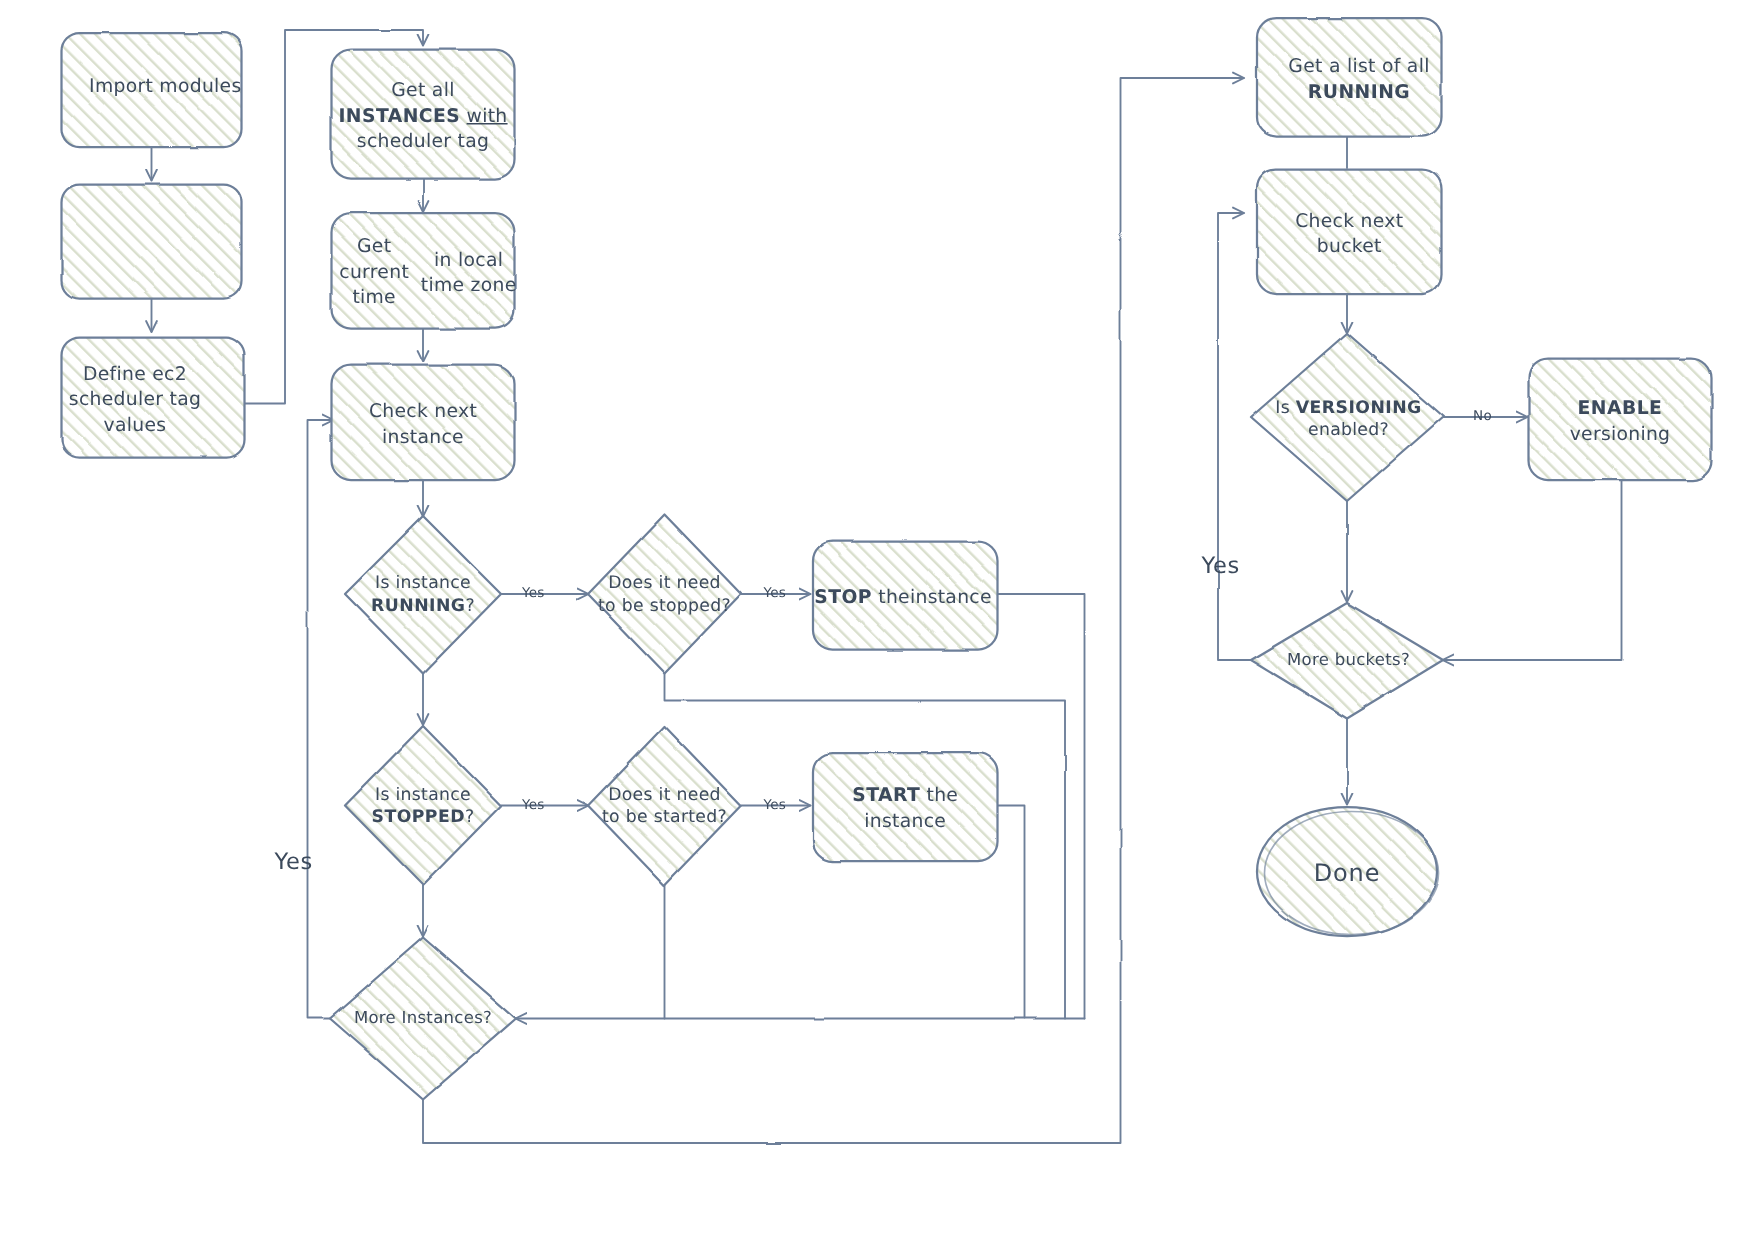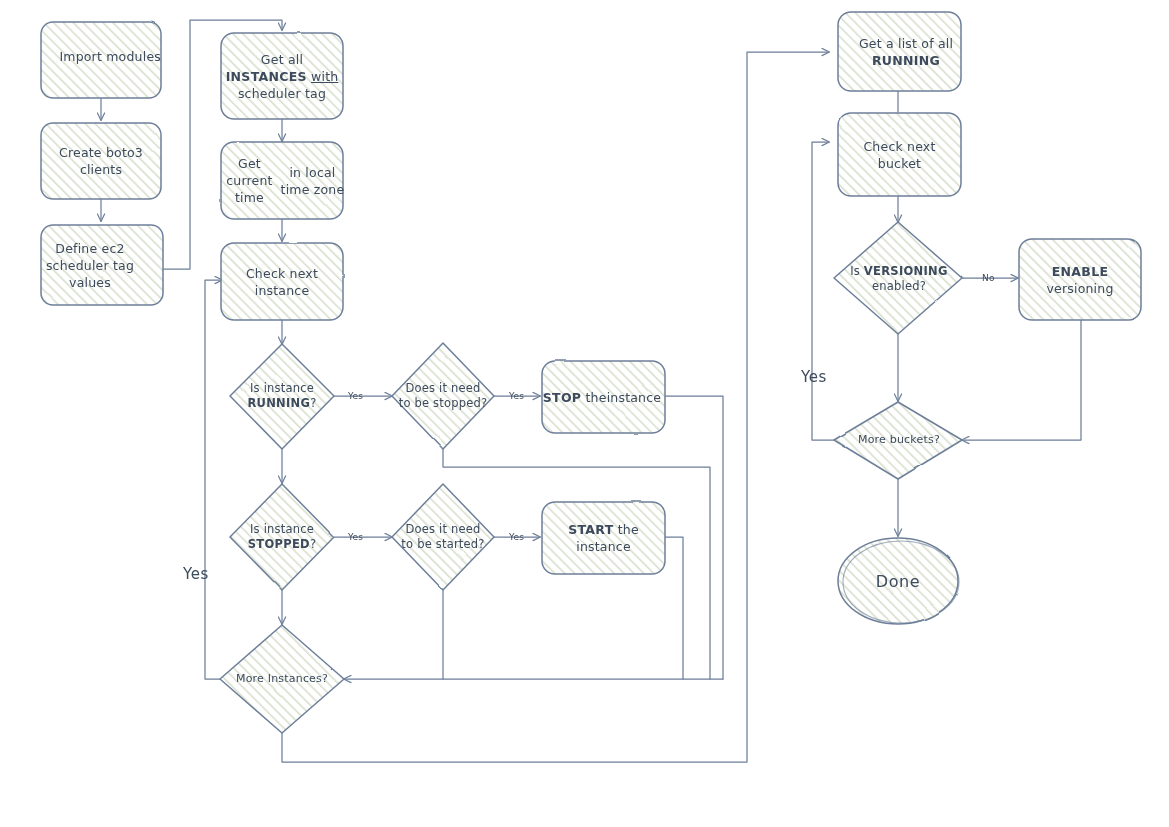--- a/index.html
+++ b/index.html
@@ -164,24 +164,20 @@
         <ellipse cx="898" cy="581" rx="60" ry="43" fill="url(#hatch)" stroke-width="1.5"></ellipse>
         <ellipse cx="901" cy="582" rx="58" ry="41" fill="none" stroke-width="1.1" opacity=".65"></ellipse>
       </g>
     </g>
   </svg>
 
   <div class="node-label" style="left:41px;top:18px;width:120px;height:76px;justify-content:flex-end;">
     <span class="ln">Import modules</span>
   </div>
 
-  <div class="node-label" style="left:41px;top:123px;width:120px;height:76px;flex-direction:column;">
-    <span class="ln">Create boto3</span>
-    <span class="ln">clients</span>
-  </div>
 
   <div class="node-label" style="left:41px;top:225px;width:98px;height:80px;flex-direction:column;">
     <span class="ln">Define ec2</span>
     <span class="ln">scheduler tag</span>
     <span class="ln">values</span>
   </div>
 
   <div class="node-label" style="left:219px;top:33px;width:126px;height:86px;flex-direction:column;">
     <span class="ln">Get all</span>
     <span class="ln"><b>INSTANCES</b> <u>with</u></span>

